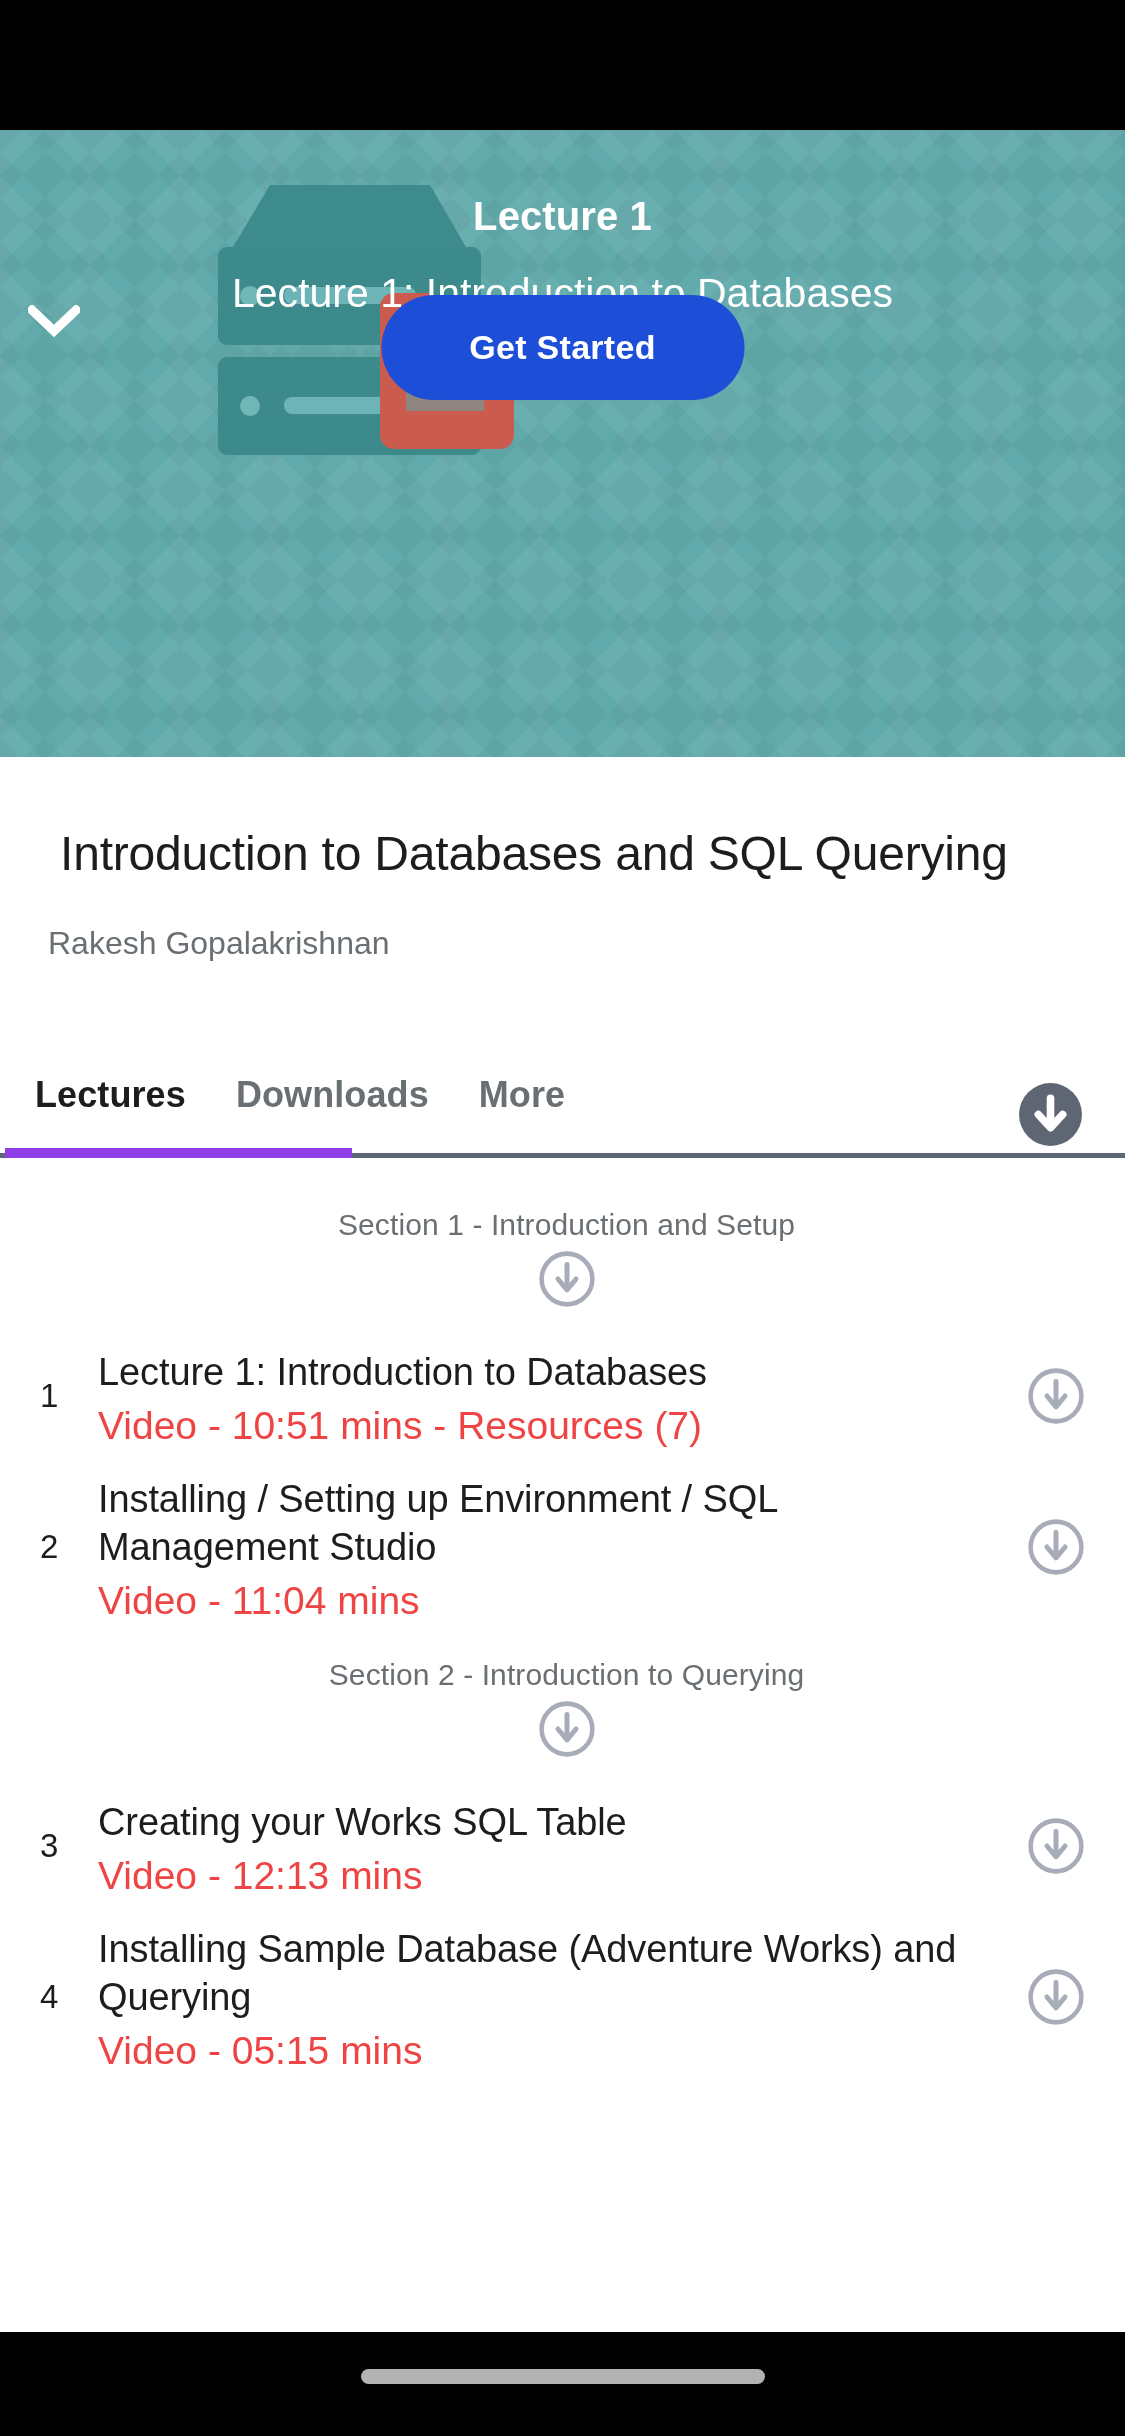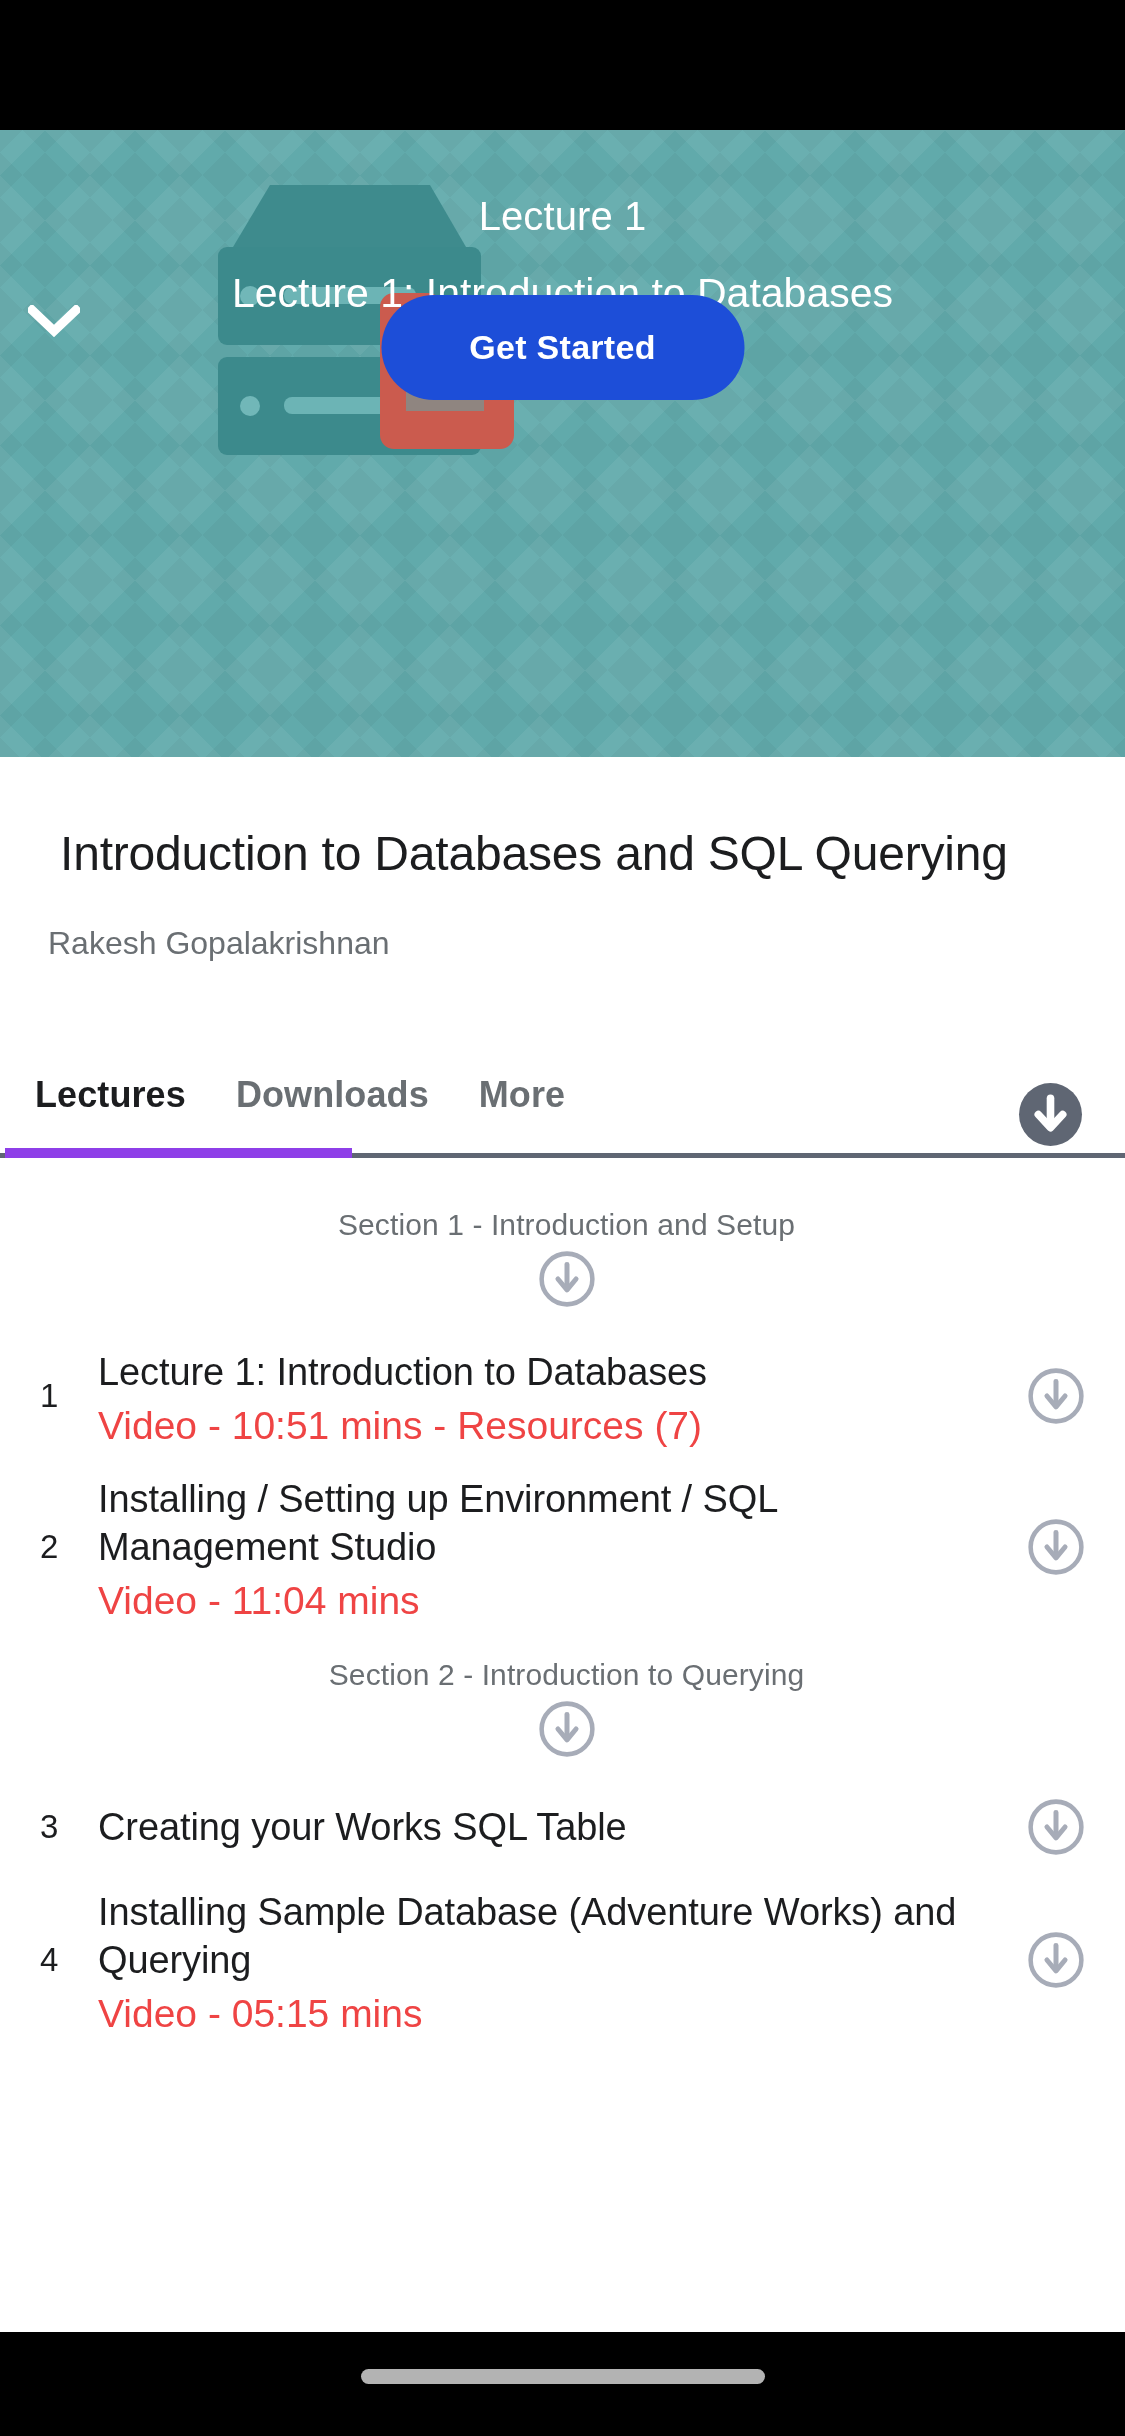--- a/index.html
+++ b/index.html
@@ -73,21 +73,21 @@
     position: absolute;
     left: 0; right: 0;
     top: 62px;
     text-align: center;
     z-index: 5;
     pointer-events: none;
   }
   .hero-lecture-no {
     color: #ffffff;
     font-size: 40px;
-    font-weight: 400;
+    font-weight: 700;
     line-height: 48px;
     letter-spacing: 0.1px;
   }
   .hero-lecture-title {
     color: #ffffff;
     font-size: 41px;
     font-weight: 400;
     line-height: 50px;
     margin-top: 28px;
     padding: 0 40px;
@@ -365,20 +365,21 @@
         <circle cx="32" cy="32" r="28" fill="none" stroke="#a7acb8" stroke-width="5"></circle>
         <path d="M32 16 L32 41" stroke="#a7acb8" stroke-width="5.5" stroke-linecap="round" fill="none"></path>
         <path d="M22 32 L32 44 L42 32" stroke="#a7acb8" stroke-width="5.5" stroke-linecap="round" stroke-linejoin="round" fill="none"></path>
       </svg>
     </div>
 
     <div class="row lecture-row" style="margin-top:40px">
       <div class="lec-num">3</div>
       <div class="lec-body">
         <div class="lec-title">Creating your Works SQL Table</div>
+        <div class="lec-meta">Video - 12:13 mins</div>
       </div>
       <svg class="row-dl" viewBox="0 0 64 64">
         <circle cx="32" cy="32" r="28" fill="none" stroke="#a7acb8" stroke-width="5"></circle>
         <path d="M32 16 L32 41" stroke="#a7acb8" stroke-width="5.5" stroke-linecap="round" fill="none"></path>
         <path d="M22 32 L32 44 L42 32" stroke="#a7acb8" stroke-width="5.5" stroke-linecap="round" stroke-linejoin="round" fill="none"></path>
       </svg>
     </div>
 
     <div class="row lecture-row" style="margin-top:32px">
       <div class="lec-num">4</div>

